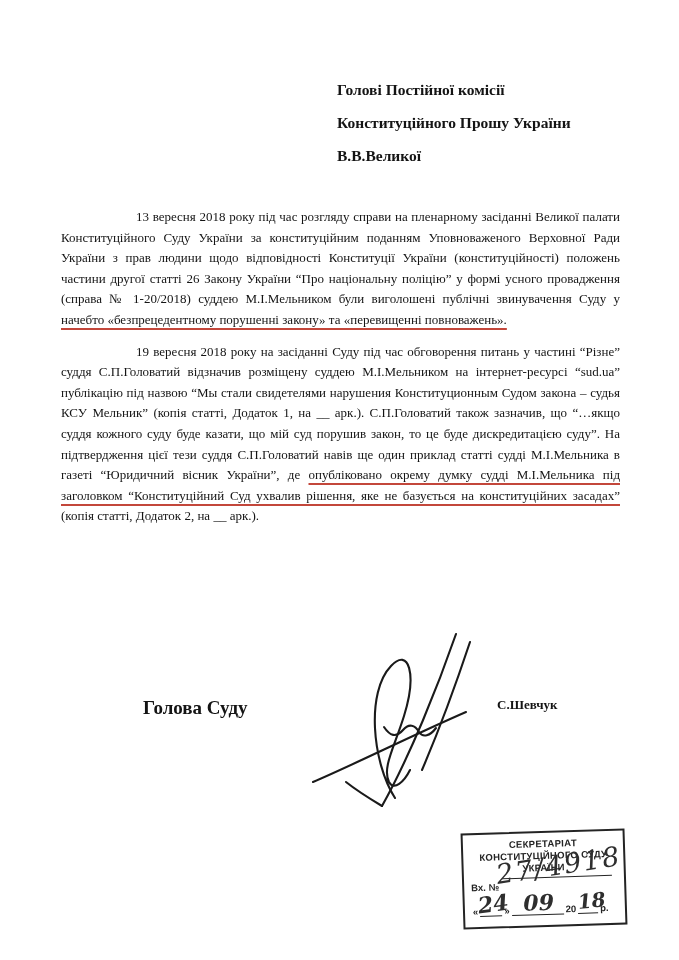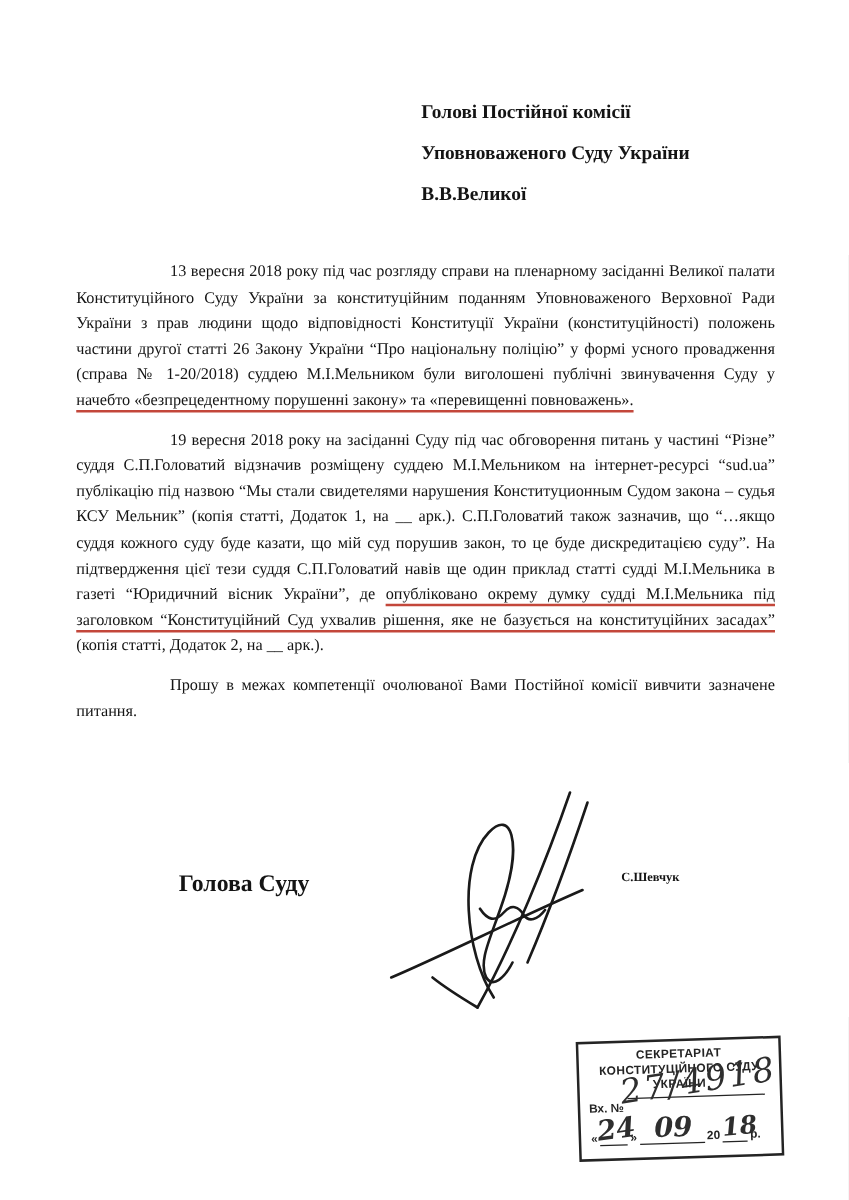--- a/index.html
+++ b/index.html
@@ -16,21 +16,21 @@
           font-size:13px; line-height:20.6px; text-align:justify; }
   .body p { margin:0 0 11px 0; text-indent:75px; }
   .red-underline {
     text-decoration:underline;
     text-decoration-color:#c3473b;
     text-decoration-thickness:1.6px;
     text-underline-offset:3.5px;
   }
   
   .sig-title { position:absolute; left:143px; top:697px; font-weight:bold; font-size:19px; white-space:nowrap; }
-  .sig-name  { position:absolute; left:497px; top:697px; font-weight:bold; font-size:10px; white-space:nowrap; }
+  .sig-name  { position:absolute; left:497px; top:697px; font-weight:bold; font-size:13px; white-space:nowrap; }
   .signature-svg { position:absolute; left:298px; top:630px; }
   .signature-svg path { fill:none; stroke:#1a1a1a; stroke-width:2.1; stroke-linecap:round; }
   
   .stamp {
     position:absolute; left:462px; top:831px; width:160px; height:92px;
     border:2.5px solid #242424; transform:rotate(-1.8deg);
     font-family:"Liberation Sans", sans-serif; color:#242424;
   }
   .stamp-org { text-align:center; font-size:9.5px; font-weight:bold; letter-spacing:0.3px; margin-top:5px; line-height:12px; }
   .stamp-no-label { position:absolute; left:7px; top:47px; font-size:9.5px; font-weight:bold; }
@@ -50,28 +50,27 @@
   .hand-year  { position:absolute; left:0px;  top:-9px;  font-size:20px; transform:rotate(-4deg); display:inline-block; }
   .stamp-date .printed { padding:0 2px; }
 </style>
 </head>
 <body>
 
 <div class="page">
 
   <div class="address">
     <div class="addr-line">Голові Постійної комісії</div>
-    <div class="addr-line">Уповноваженого Суду України</div>
+    <div class="addr-line">Конституційного Прошу України</div>
     <div class="addr-line">В.В.Великої</div>
   </div>
 
   <div class="body">
     <p><span>13 вересня 2018 року під час розгляду справи на пленарному засіданні Великої палати Конституційного Суду України за конституційним поданням Уповноваженого Верховної Ради України з прав людини щодо відповідності Конституції України (конституційності) положень частини другої статті 26 Закону України “Про національну поліцію” у формі усного провадження (справа № 1-20/2018) суддею М.І.Мельником були виголошені публічні звинувачення Суду у </span><span class="red-underline">начебто «безпрецедентному порушенні закону» та «перевищенні повноважень».</span></p>
     <p><span>19 вересня 2018 року на засіданні Суду під час обговорення питань у частині “Різне” суддя С.П.Головатий відзначив розміщену суддею М.І.Мельником на інтернет-ресурсі “sud.ua” публікацію під назвою “Мы стали свидетелями нарушения Конституционным Судом закона – судья КСУ Мельник” (копія статті, Додаток 1, на __ арк.). С.П.Головатий також зазначив, що “…якщо суддя кожного суду буде казати, що мій суд порушив закон, то це буде дискредитацією суду”. На підтвердження цієї тези суддя С.П.Головатий навів ще один приклад статті судді М.І.Мельника в газеті “Юридичний вісник України”, де </span><span class="red-underline">опубліковано окрему думку судді М.І.Мельника під заголовком “Конституційний Суд ухвалив рішення, яке не базується на конституційних засадах”</span><span> (копія статті, Додаток 2, на __ арк.).</span></p>
-    <p>Прошу в межах компетенції очолюваної Вами Постійної комісії вивчити зазначене питання.</p>
   </div>
 
   <span class="sig-title">Голова Суду</span>
 
   <svg class="signature-svg" width="200" height="180" viewBox="0 0 200 180">
     <path d="M15,152 C55,135 115,105 168,82"></path>
     <path d="M97,168 C74,132 68,62 93,36 C111,17 119,44 106,86 C96,118 84,138 91,152 C96,161 106,152 112,140"></path>
     <path d="M158,4 C140,56 112,126 84,176"></path>
     <path d="M172,12 C160,48 142,98 124,140"></path>
     <path d="M86,97 c6,9 12,11 19,3 c6,-7 12,-5 16,2 c4,6 11,4 17,-4"></path>

